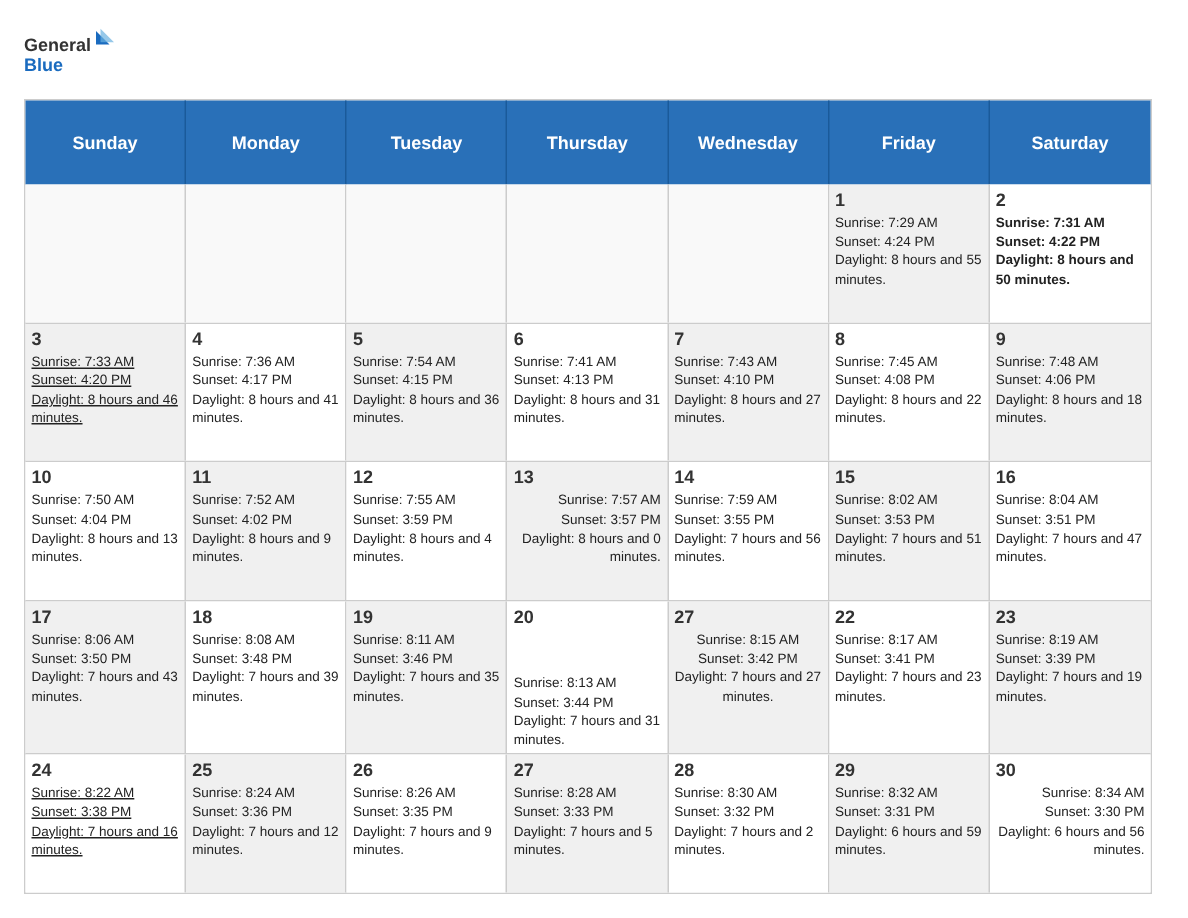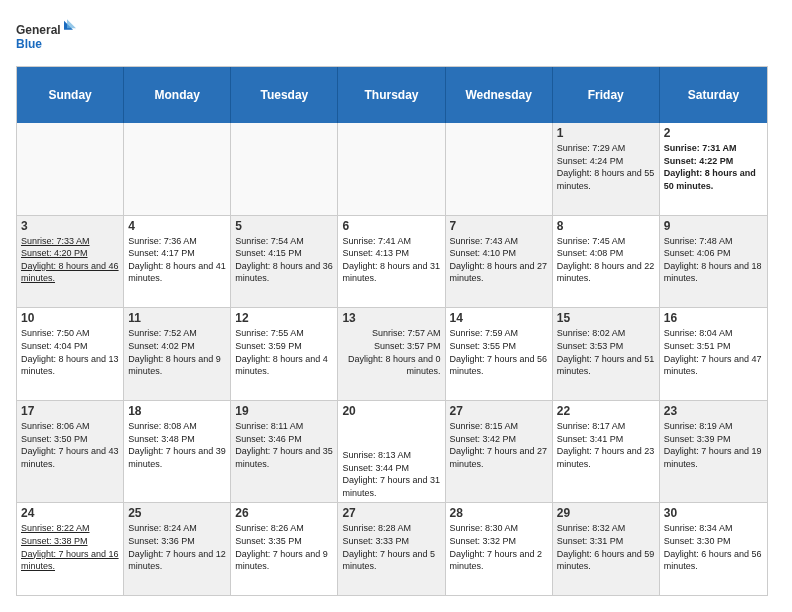--- a/index.html
+++ b/index.html
@@ -253,21 +253,21 @@
 Daylight: 7 hours and 35 minutes.</div>
           </div>
           <div class="cal-cell">
             <span class="day-num">20</span>
             <div class="cell-text" style="white-space: pre-line; margin-top: 31px;">Sunrise: 8:13 AM
 Sunset: 3:44 PM
 Daylight: 7 hours and 31 minutes.</div>
           </div>
           <div class="cal-cell shaded">
             <span class="day-num">27</span>
-            <div class="cell-text" style="white-space: pre-line;">Sunrise: 8:15 AM
+            <div class="cell-text" style="white-space: pre-line; text-align: center;">Sunrise: 8:15 AM
 Sunset: 3:42 PM
 Daylight: 7 hours and 27 minutes.</div>
           </div>
           <div class="cal-cell">
             <span class="day-num">22</span>
             <div class="cell-text" style="white-space: pre-line;">Sunrise: 8:17 AM
 Sunset: 3:41 PM
 Daylight: 7 hours and 23 minutes.</div>
           </div>
           <div class="cal-cell shaded">
@@ -309,20 +309,20 @@
 Daylight: 7 hours and 2 minutes.</div>
           </div>
           <div class="cal-cell shaded">
             <span class="day-num">29</span>
             <div class="cell-text" style="white-space: pre-line;">Sunrise: 8:32 AM
 Sunset: 3:31 PM
 Daylight: 6 hours and 59 minutes.</div>
           </div>
           <div class="cal-cell">
             <span class="day-num">30</span>
-            <div class="cell-text" style="white-space: pre-line;">Sunrise: 8:34 AM
+            <div class="cell-text" style="white-space: pre-line; text-align: right;">Sunrise: 8:34 AM
 Sunset: 3:30 PM
 Daylight: 6 hours and 56 minutes.</div>
           </div>
         </div>
       </div>
   </div>
 </div>
 
 </body></html>

